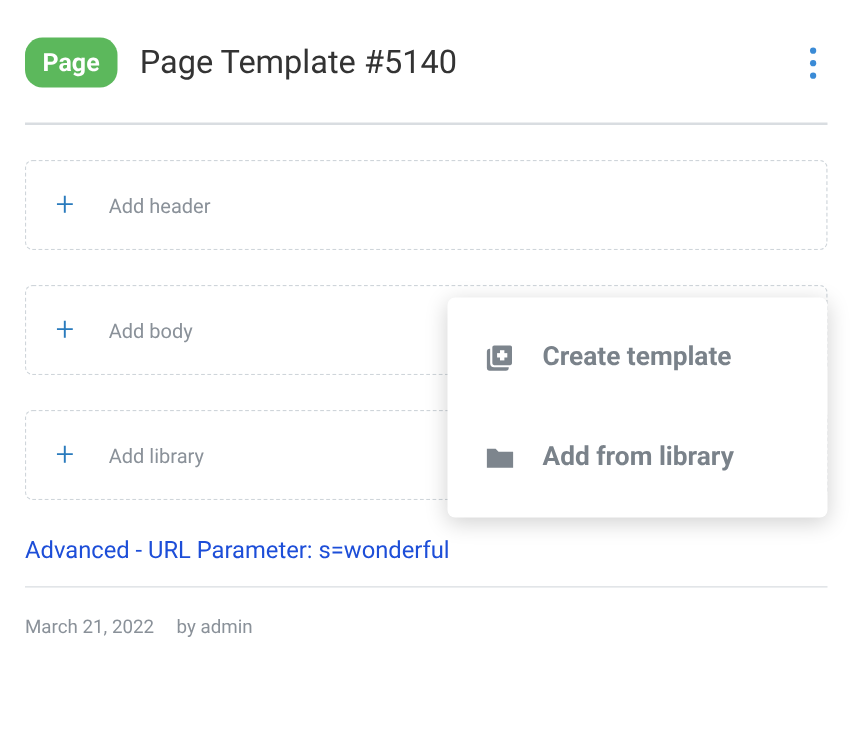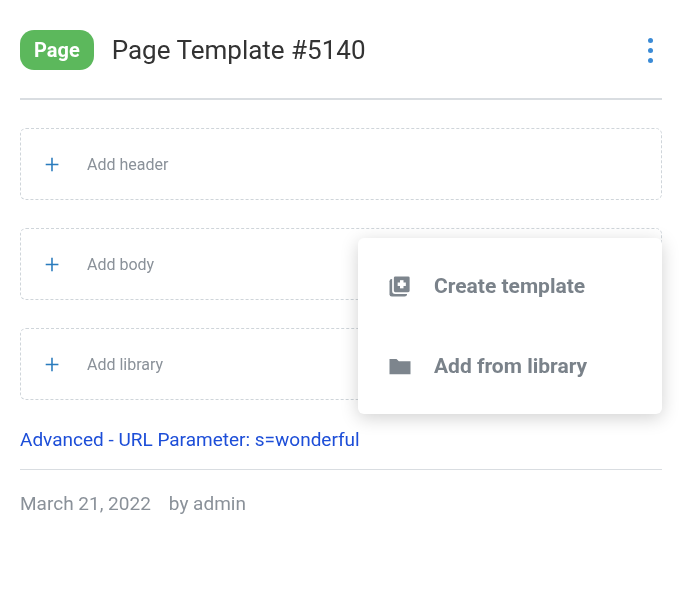--- a/index.html
+++ b/index.html
@@ -110,21 +110,21 @@
     }
     .bottom-divider {
       border: none;
       border-top: 1px solid #d9dde1;
       margin-bottom: 22px;
     }
     .meta-row {
       display: flex;
       gap: 18px;
       color: #8a9199;
-      font-size: 19px;
+      font-size: 15px;
     }
   </style>
 </head>
 <body>
 
 <div class="header-row">
   <div class="badge">Page</div>
   <div class="page-title">Page Template #5140</div>
   <div class="kebab">
     <span></span>

